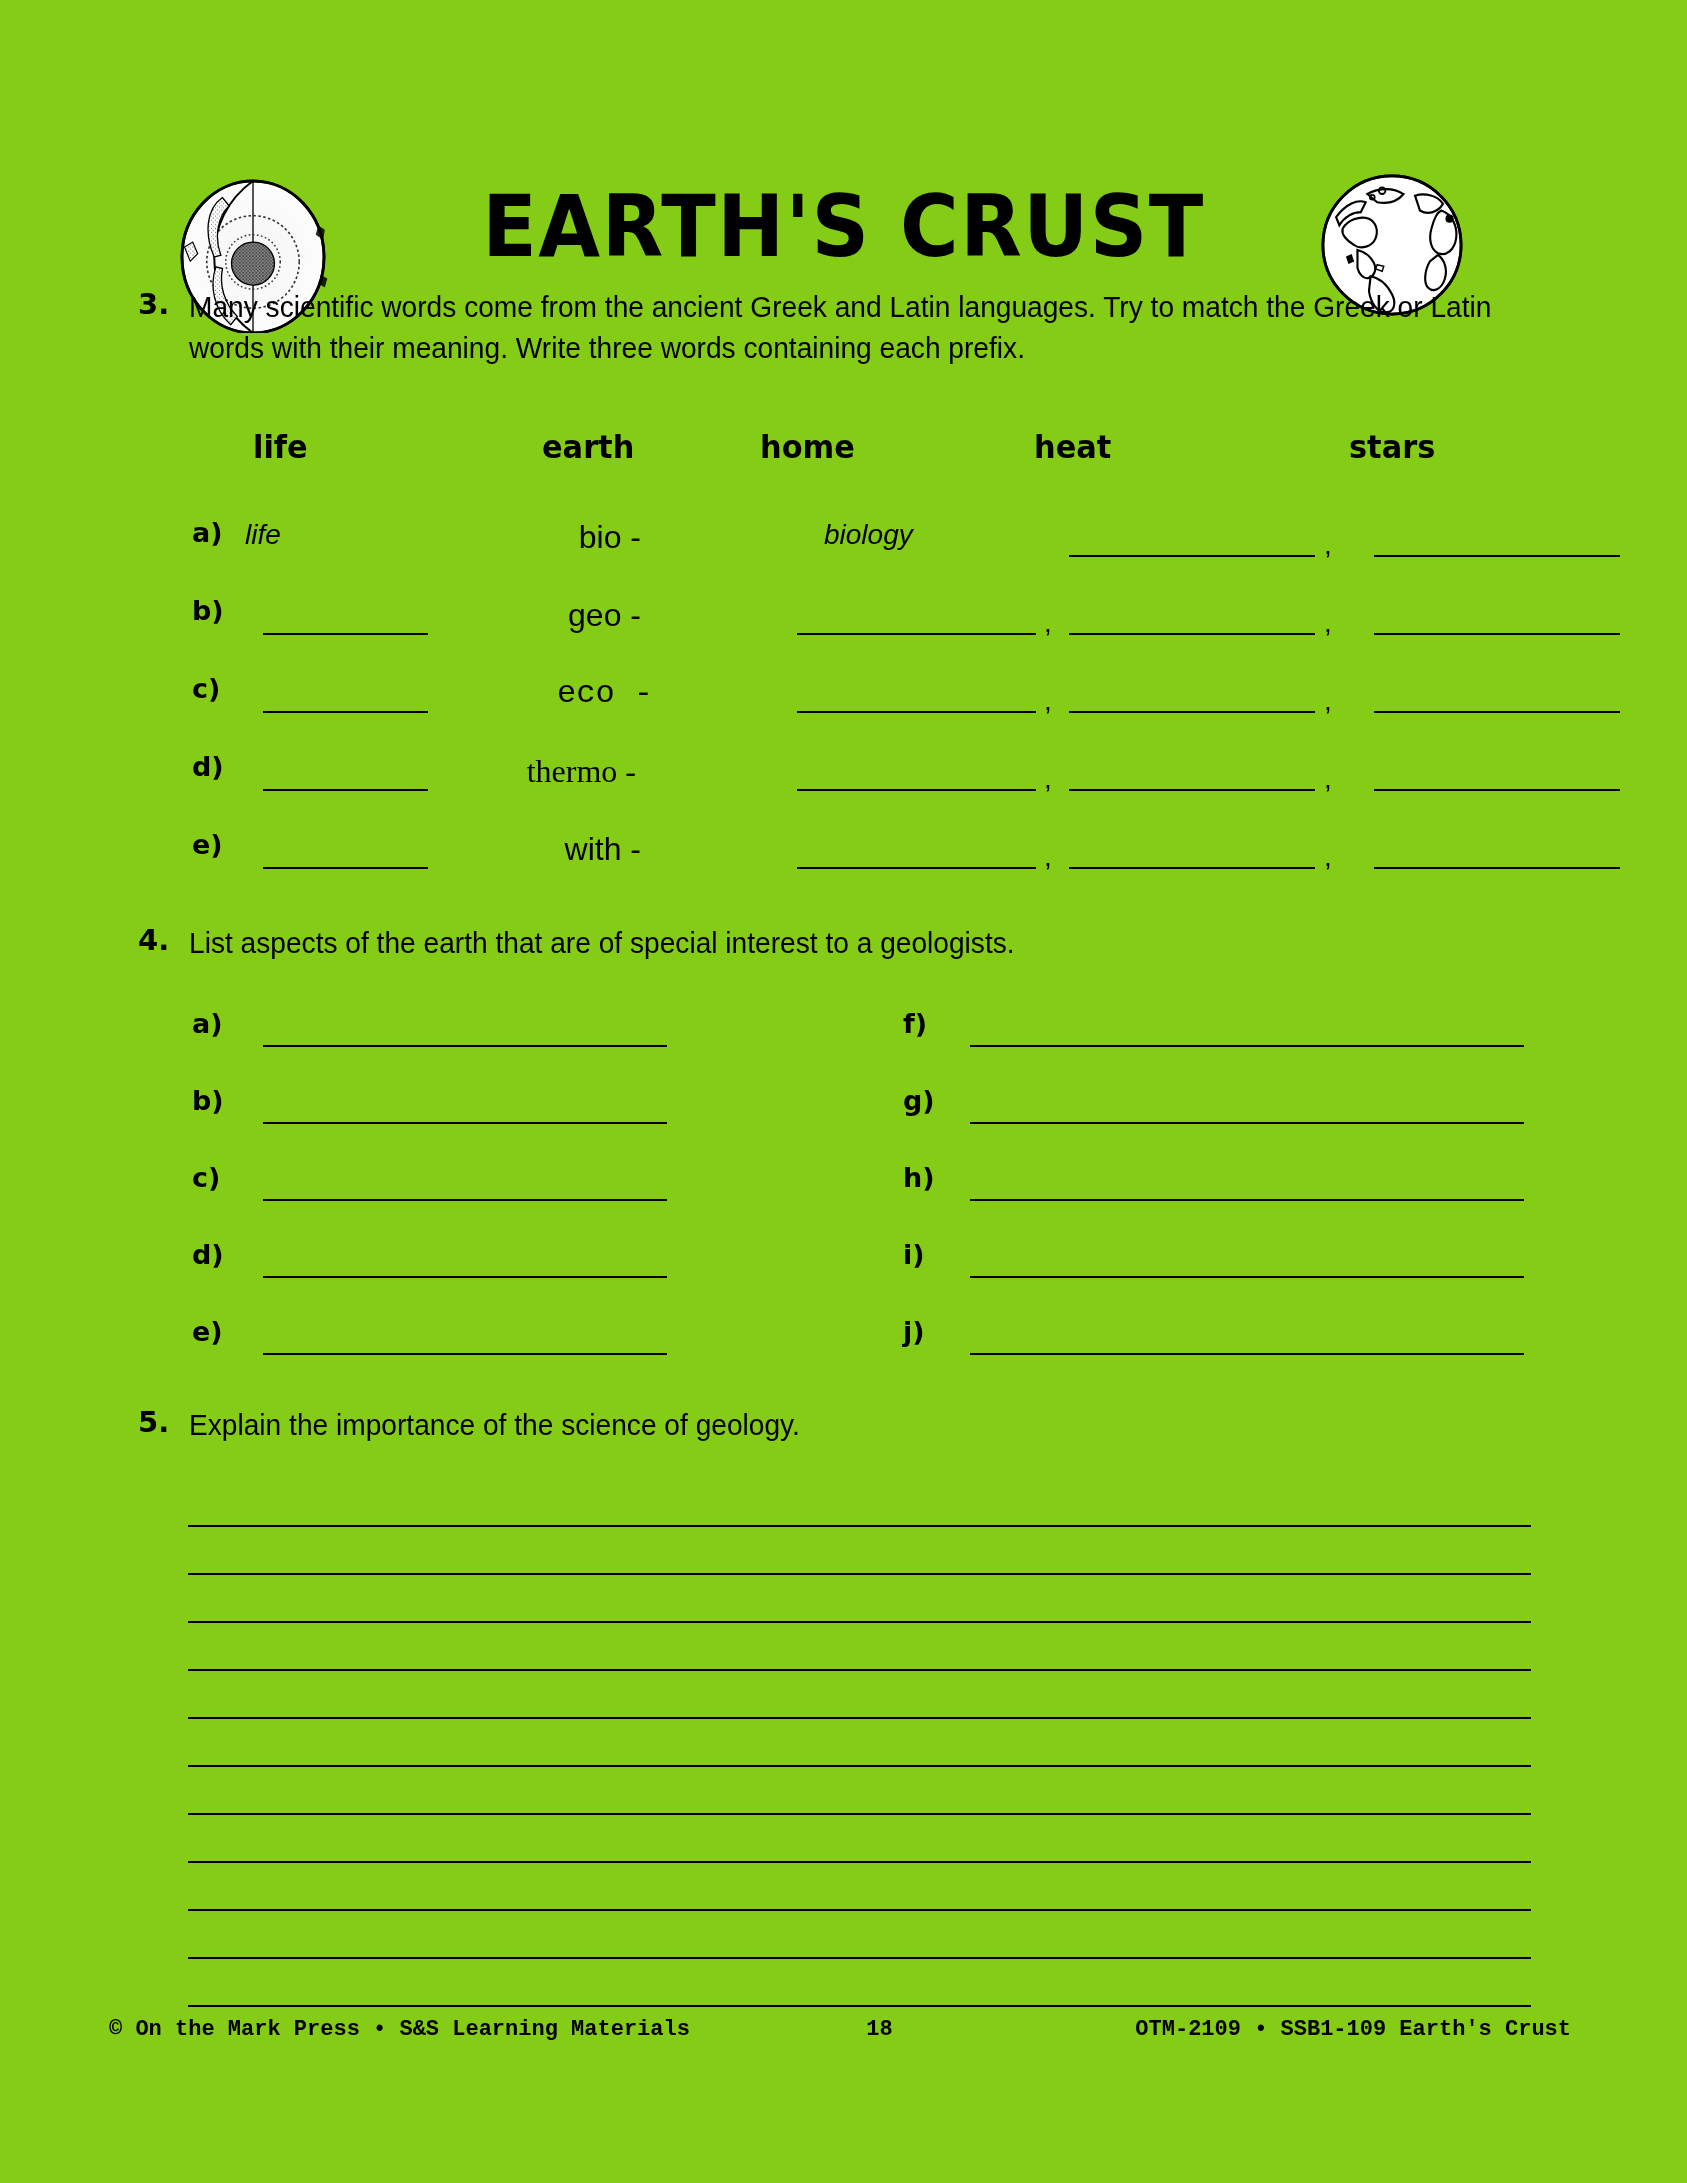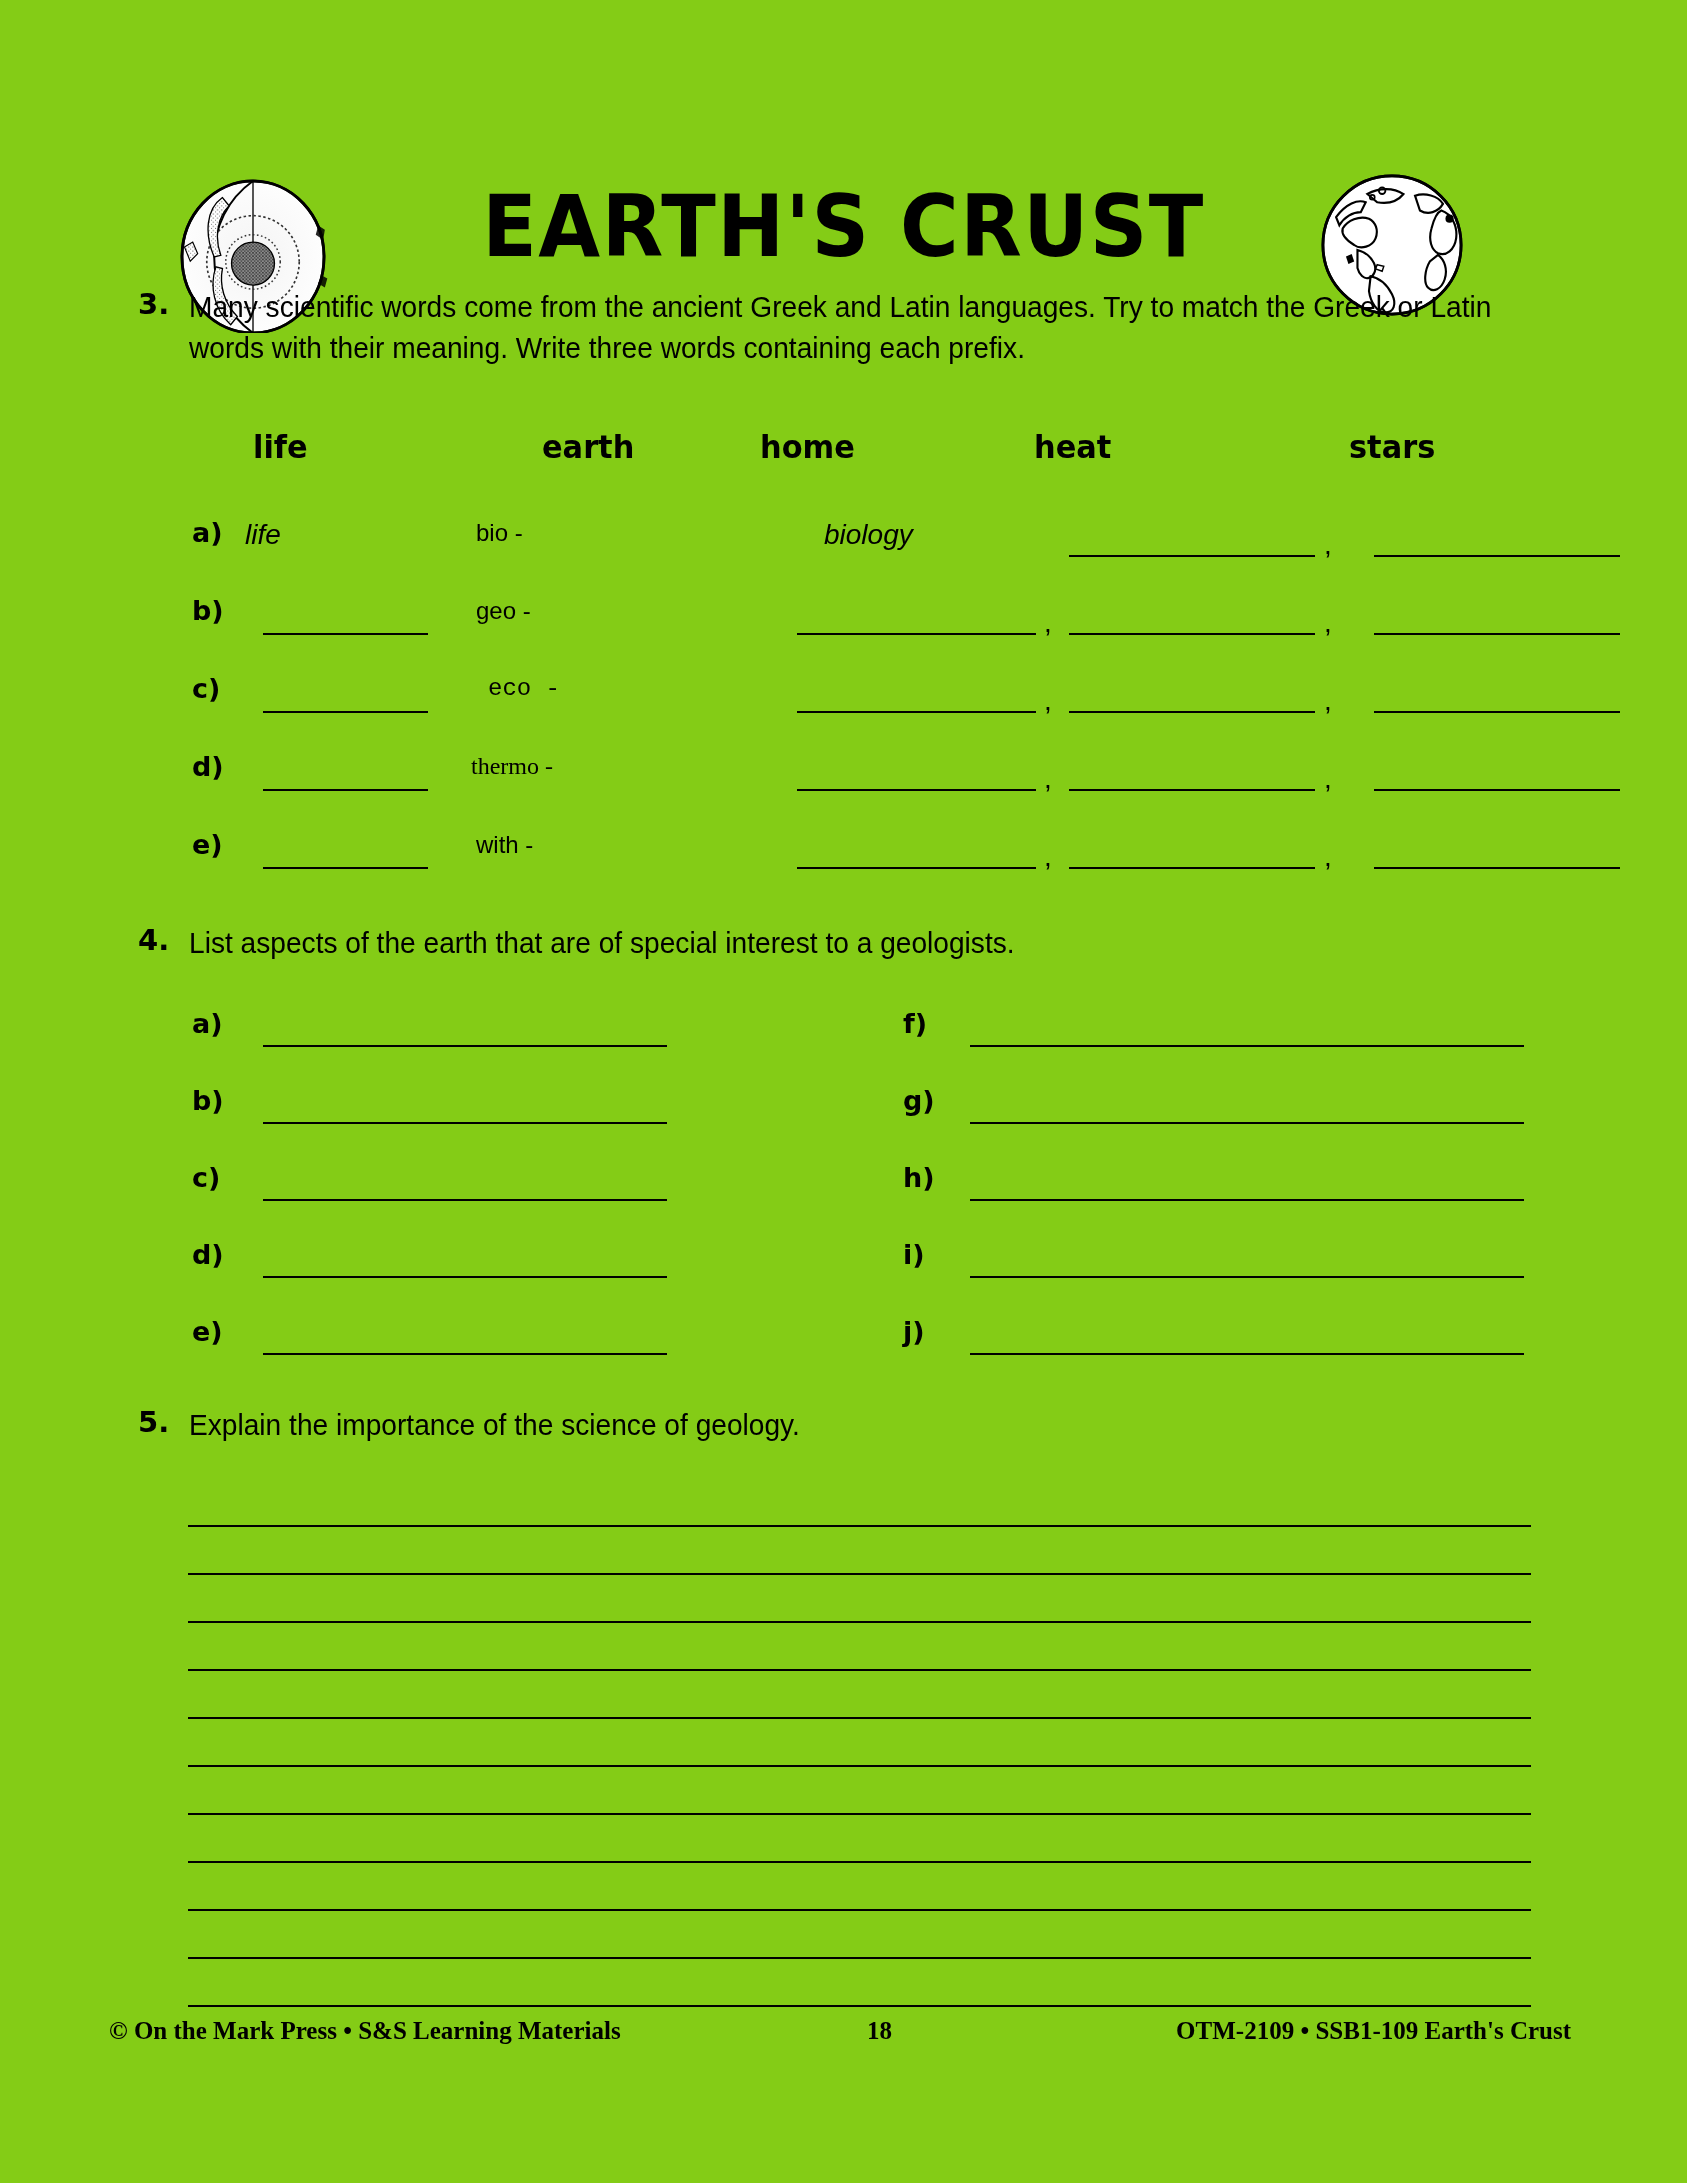--- a/index.html
+++ b/index.html
@@ -138,22 +138,23 @@
     position: absolute;
     left: 125px;
     top: 46px;
     width: 165px;
     border-bottom: 2.5px solid #000;
   }
   .pf-prefix {
     position: absolute;
     top: 10px;
     width: 165px;
-    font-family: "Liberation Sans", sans-serif;
-    font-size: 24px;
+    text-align: right;
+    font-family: "Liberation Sans", sans-serif;
+    font-size: 32px;
   }
   .pf-example {
     position: absolute;
     left: 686px;
     top: 10px;
     font-family: "Liberation Sans", sans-serif;
     font-style: italic;
     font-size: 28px;
   }
   .pf-blank {
@@ -223,23 +224,23 @@
   
   .footer {
     position: absolute;
     left: 0;
     top: 2017px;
     width: 1687px;
     height: 49px;
   }
   .footer span {
     position: absolute;
-    font-family: Liberation Serif, serif;
+    font-family: Liberation Mono, monospace;
     font-weight: bold;
-    font-size: 25px;
+    font-size: 22px;
     white-space: nowrap;
   }
   .footer-left  { left: 109px; top: 0; }
   .footer-page  { left: 0; top: 0; width: 1687px; text-align: center;
                   font-family: "Liberation Serif", serif; font-weight: normal;
                   font-size: 31px; padding-left: 36px; }
   .footer-right { right: 116px; top: 0; }
 </style>
 </head>
 <body>

